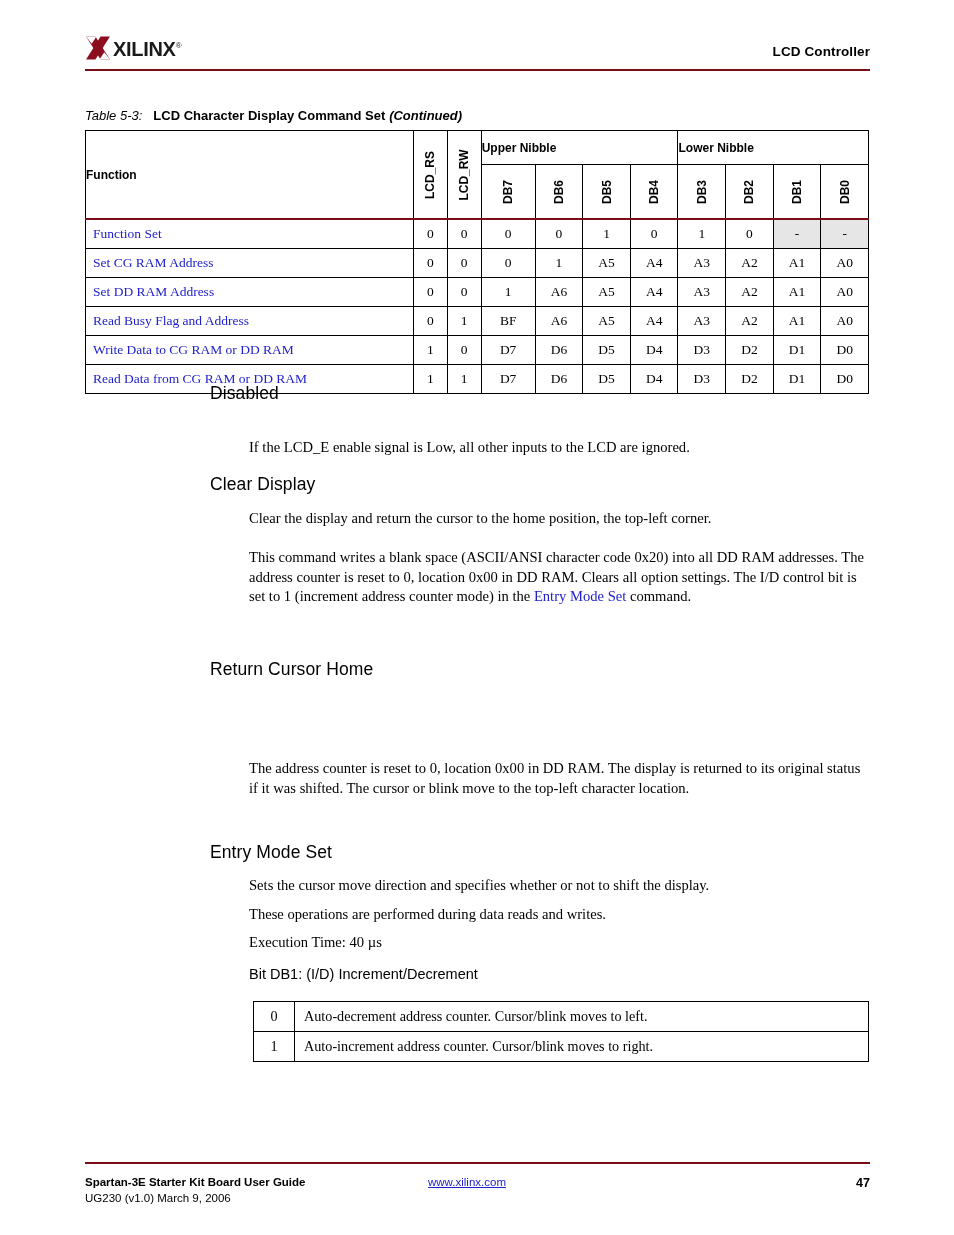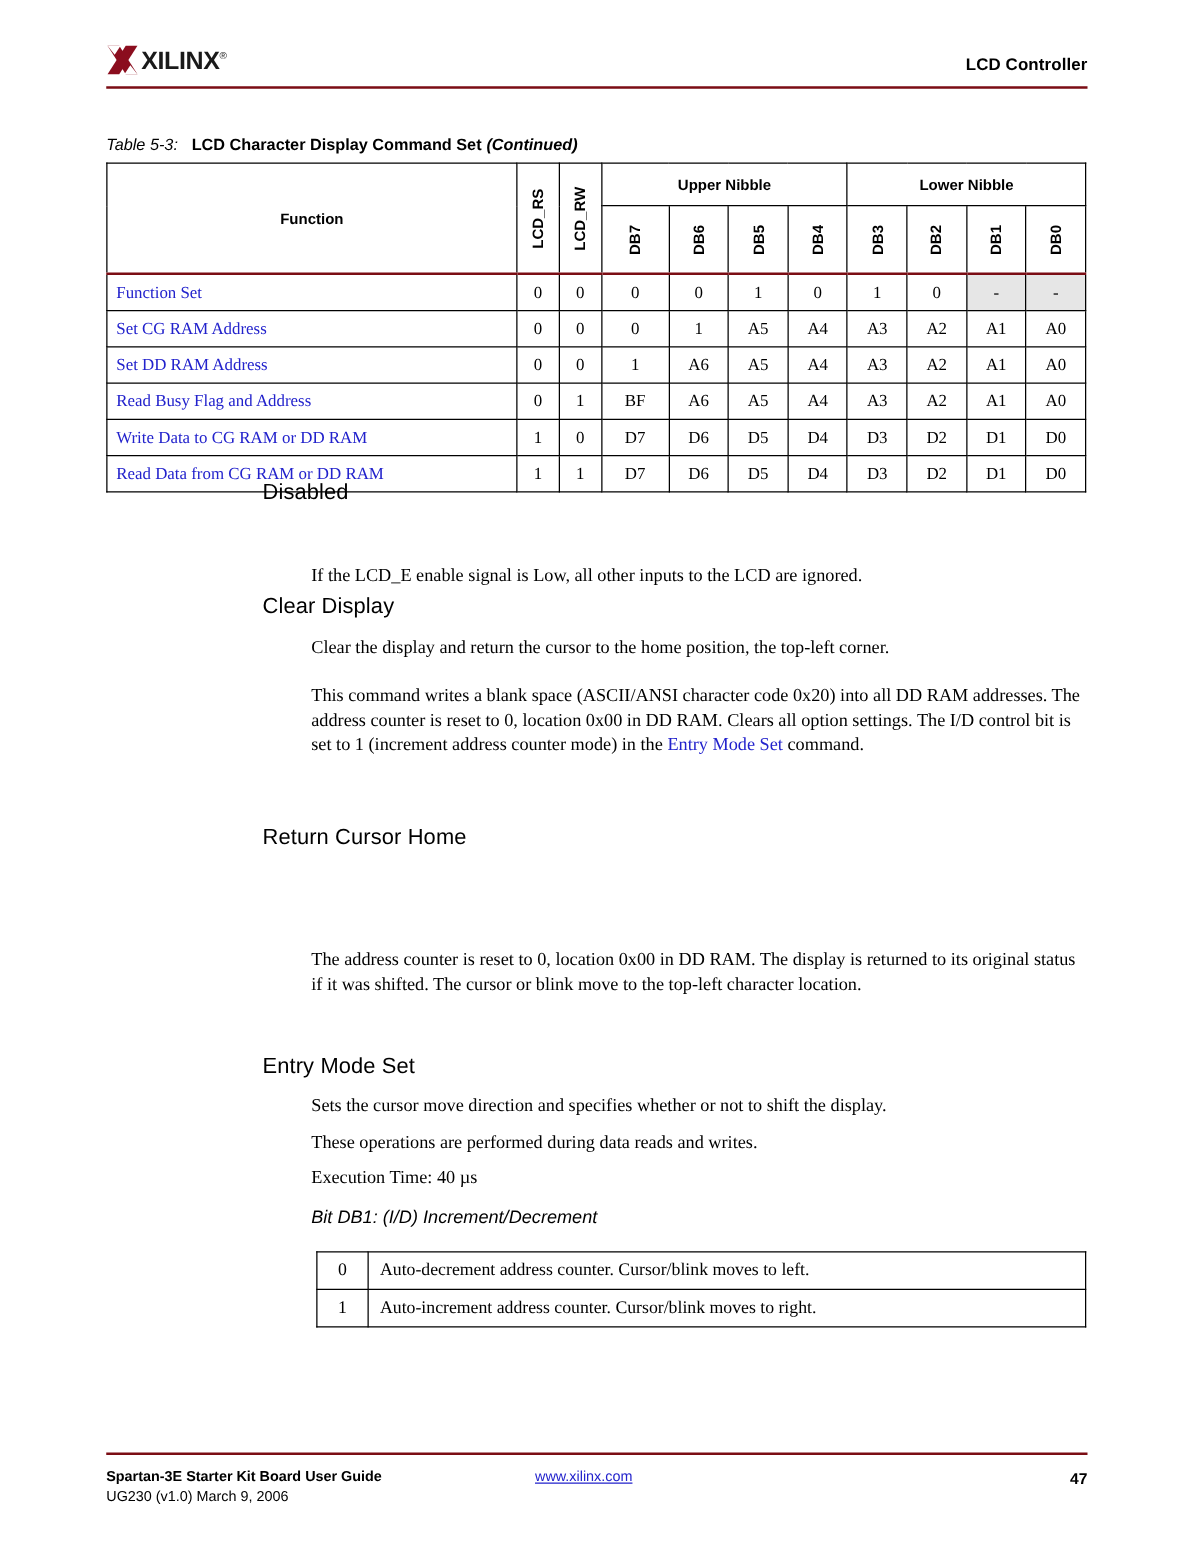--- a/index.html
+++ b/index.html
@@ -119,21 +119,21 @@
   }
   .cmd-table td, .cmd-table th {
     border: 1px solid #000000;
     padding: 0;
     margin: 0;
   }
   .cmd-table th {
     font-family: "Liberation Sans", sans-serif;
     font-size: 12px;
     font-weight: bold;
-    text-align: center;
+    text-align: left;
     vertical-align: middle;
   }
   .th-function {
     height: 86px;
   }
   .th-rot {
     height: 86px;
     position: relative;
   }
   .rot-inner {
@@ -185,21 +185,20 @@
     color: #000000;
     letter-spacing: 0.1px;
   }
   .h3 {
     position: absolute;
     left: 249px;
     font-family: "Liberation Sans", sans-serif;
     font-size: 14.5px;
     font-weight: normal;
     color: #000000;
-    font-style: italic;
   }
   .para {
     position: absolute;
     left: 249px;
     width: 620px;
     font-family: "Liberation Serif", serif;
     font-size: 14.6px;
     line-height: 19.5px;
     color: #000000;
     text-align: left;
@@ -435,21 +434,21 @@
           <td class="">D4</td>
           <td class="">D3</td>
           <td class="">D2</td>
           <td class="">D1</td>
           <td class="">D0</td>
         </tr>
       </tbody>
   </table>
 
   <div class="h2" style="top:383px">Disabled</div>
-  <div class="para" style="top:452px">If the LCD_E enable signal is Low, all other inputs to the LCD are ignored.</div>
+  <div class="para" style="top:438px">If the LCD_E enable signal is Low, all other inputs to the LCD are ignored.</div>
 
   <div class="h2" style="top:474px">Clear Display</div>
   <div class="para" style="top:509px">Clear the display and return the cursor to the home position, the top-left corner.</div>
   <div class="para" style="top:548px"><span>This command writes a blank space (ASCII/ANSI character code 0x20) into all DD RAM addresses. The address counter is reset to 0, location 0x00 in DD RAM. Clears all option settings. The I/D control bit is set to 1 (increment address counter mode) in the </span><span class="link">Entry Mode Set</span><span> command.</span></div>
 
   <div class="h2" style="top:659px">Return Cursor Home</div>
   <div class="para" style="top:759px">The address counter is reset to 0, location 0x00 in DD RAM. The display is returned to its original status if it was shifted. The cursor or blink move to the top-left character location.</div>
 
   <div class="h2" style="top:842px">Entry Mode Set</div>
   <div class="para" style="top:876px">Sets the cursor move direction and specifies whether or not to shift the display.</div>

